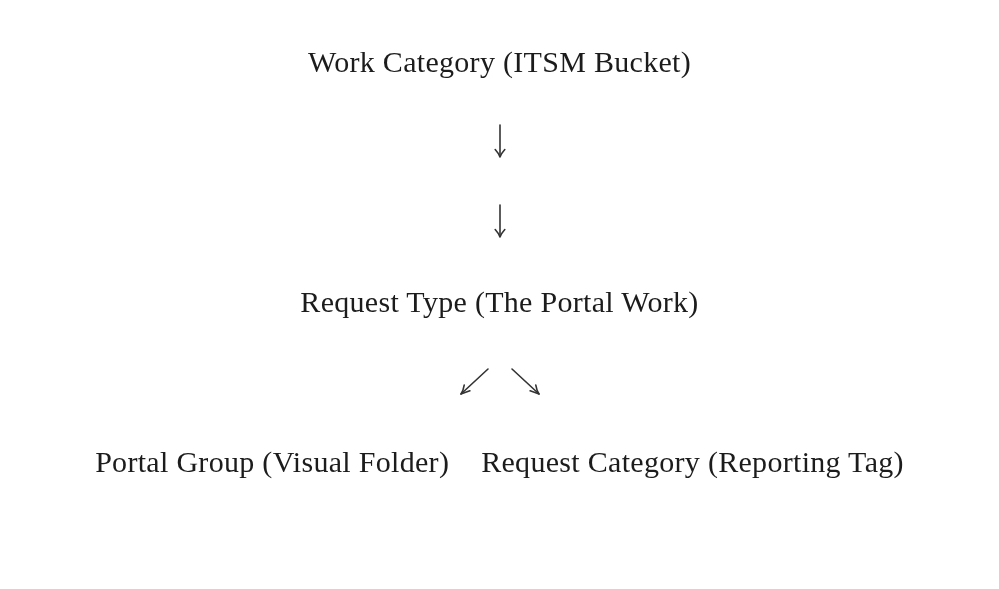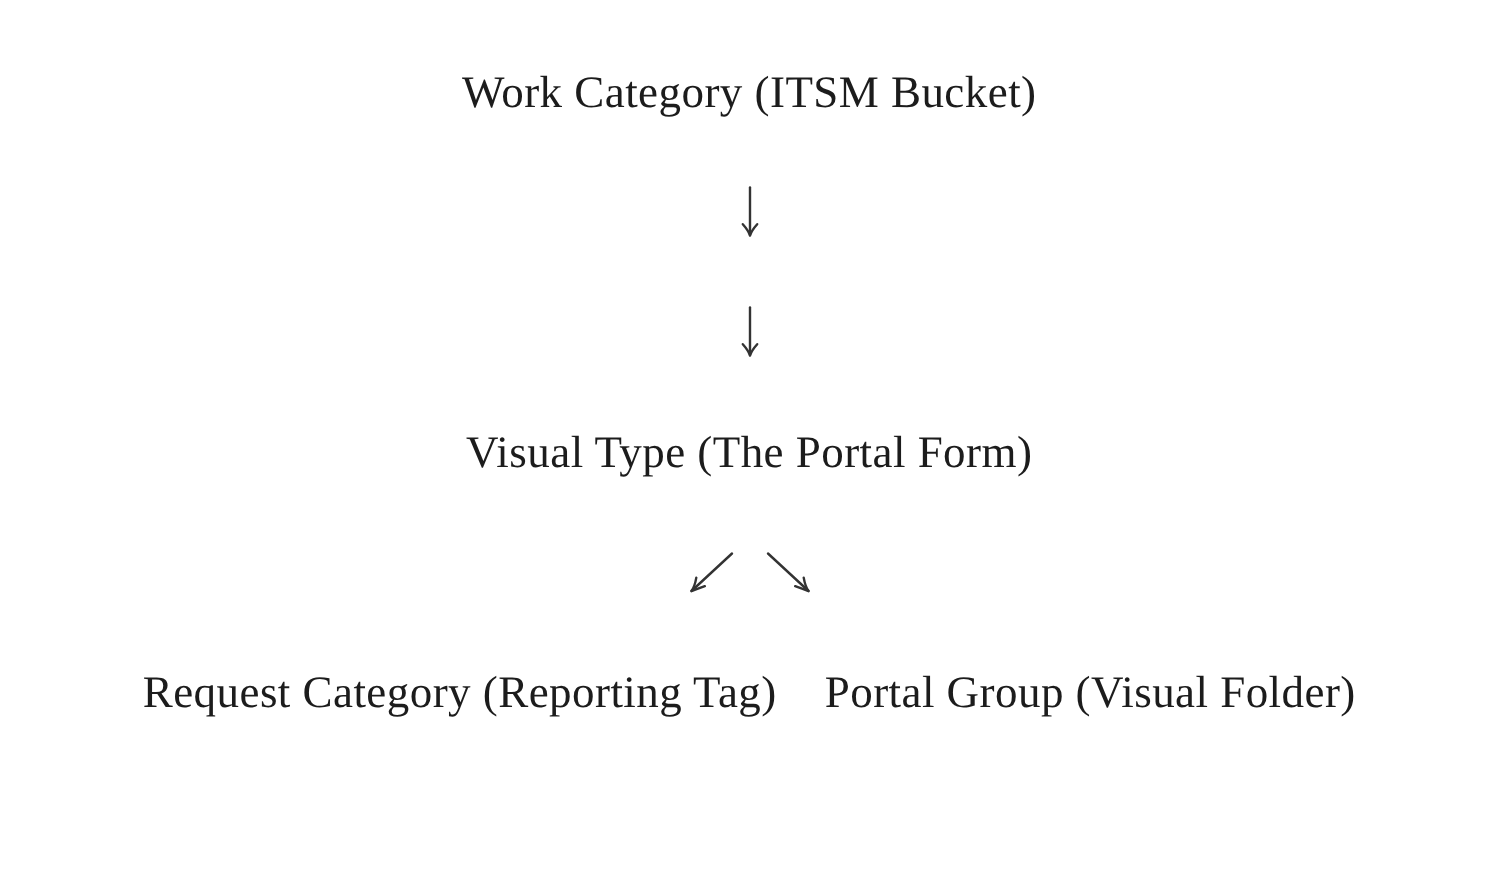--- a/index.html
+++ b/index.html
@@ -62,32 +62,32 @@
 
 
   <div class="row arrow-row">
     <svg width="16" height="36" viewBox="0 0 16 36" fill="none" stroke="currentColor" stroke-width="1.6" stroke-linecap="round" stroke-linejoin="round">
       <path d="M8 1 L8 32"></path>
       <path d="M3.2 25.5 Q6.8 29.5 8 33 Q9.2 29.5 12.8 25.5"></path>
     </svg>
   </div>
 
   <div class="row">
-    <span class="node">Visual Type (The Portal Form)</span>
+    <span class="node">Request Type (The Portal Work)</span>
   </div>
 
   <div class="row arrow-row split-row">
     <svg width="38" height="32" viewBox="0 0 38 32" fill="none" stroke="currentColor" stroke-width="1.6" stroke-linecap="round" stroke-linejoin="round">
       <path d="M33 3 L6 28"></path>
       <path d="M14.9 24.8 Q9.5 26.8 6 28 Q8.2 25 9.2 19.1"></path>
     </svg>
     <svg width="38" height="32" viewBox="0 0 38 32" fill="none" stroke="currentColor" stroke-width="1.6" stroke-linecap="round" stroke-linejoin="round">
       <path d="M5 3 L32 28"></path>
       <path d="M23.1 24.8 Q28.5 26.8 32 28 Q29.8 25 28.8 19.1"></path>
     </svg>
   </div>
 
   <div class="row bottom-row">
+    <span class="node">Portal Group (Visual Folder)</span>
     <span class="node">Request Category (Reporting Tag)</span>
-    <span class="node">Portal Group (Visual Folder)</span>
   </div>
 
 </div>
 
 </body></html>

